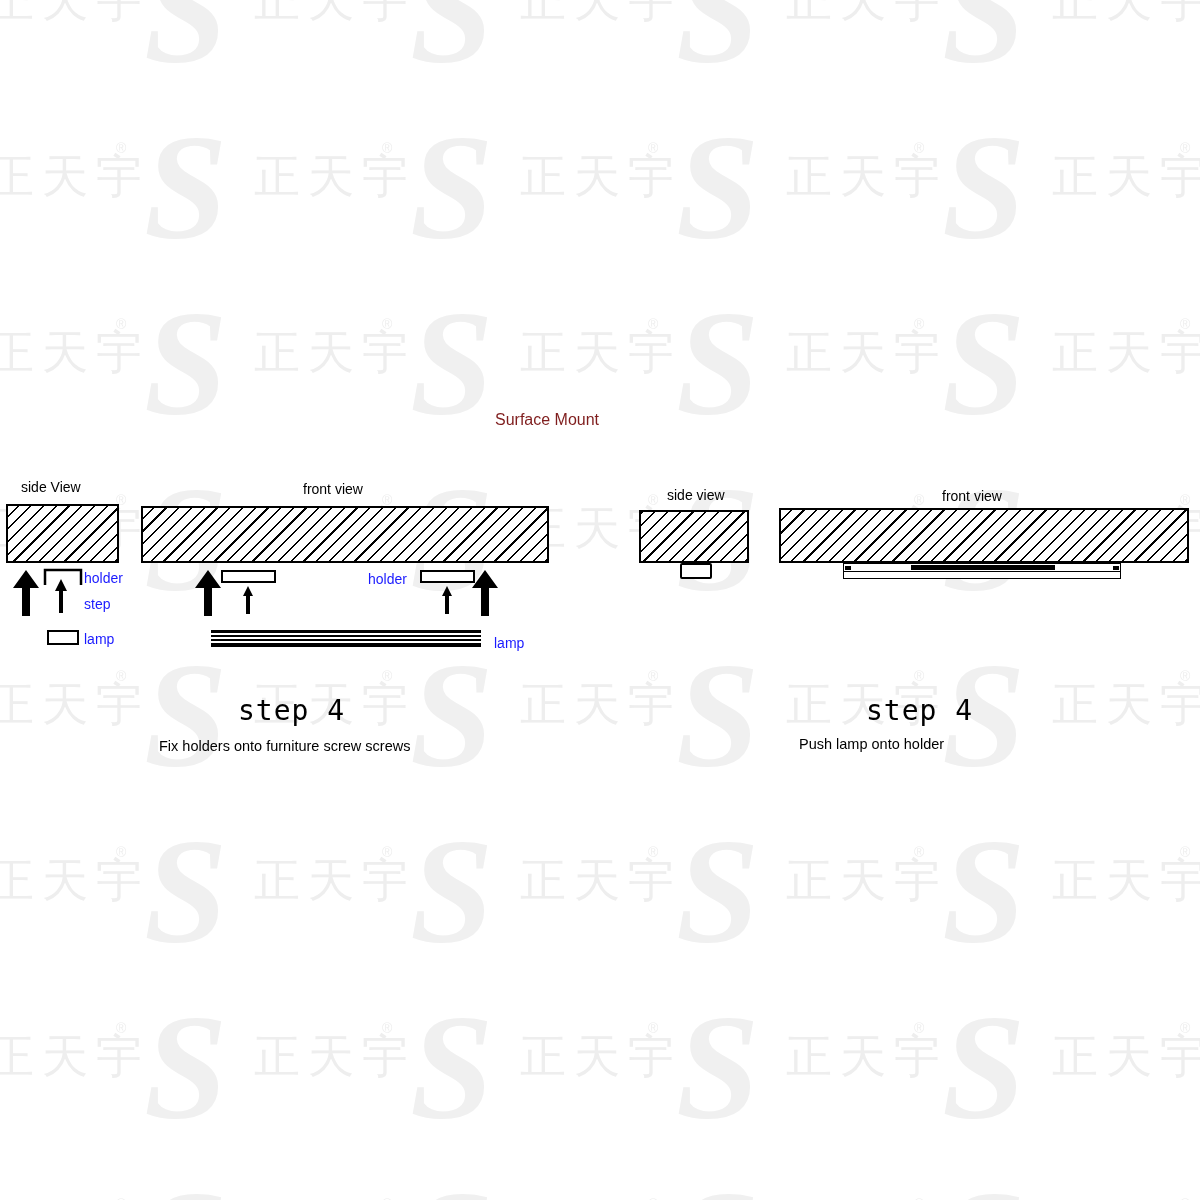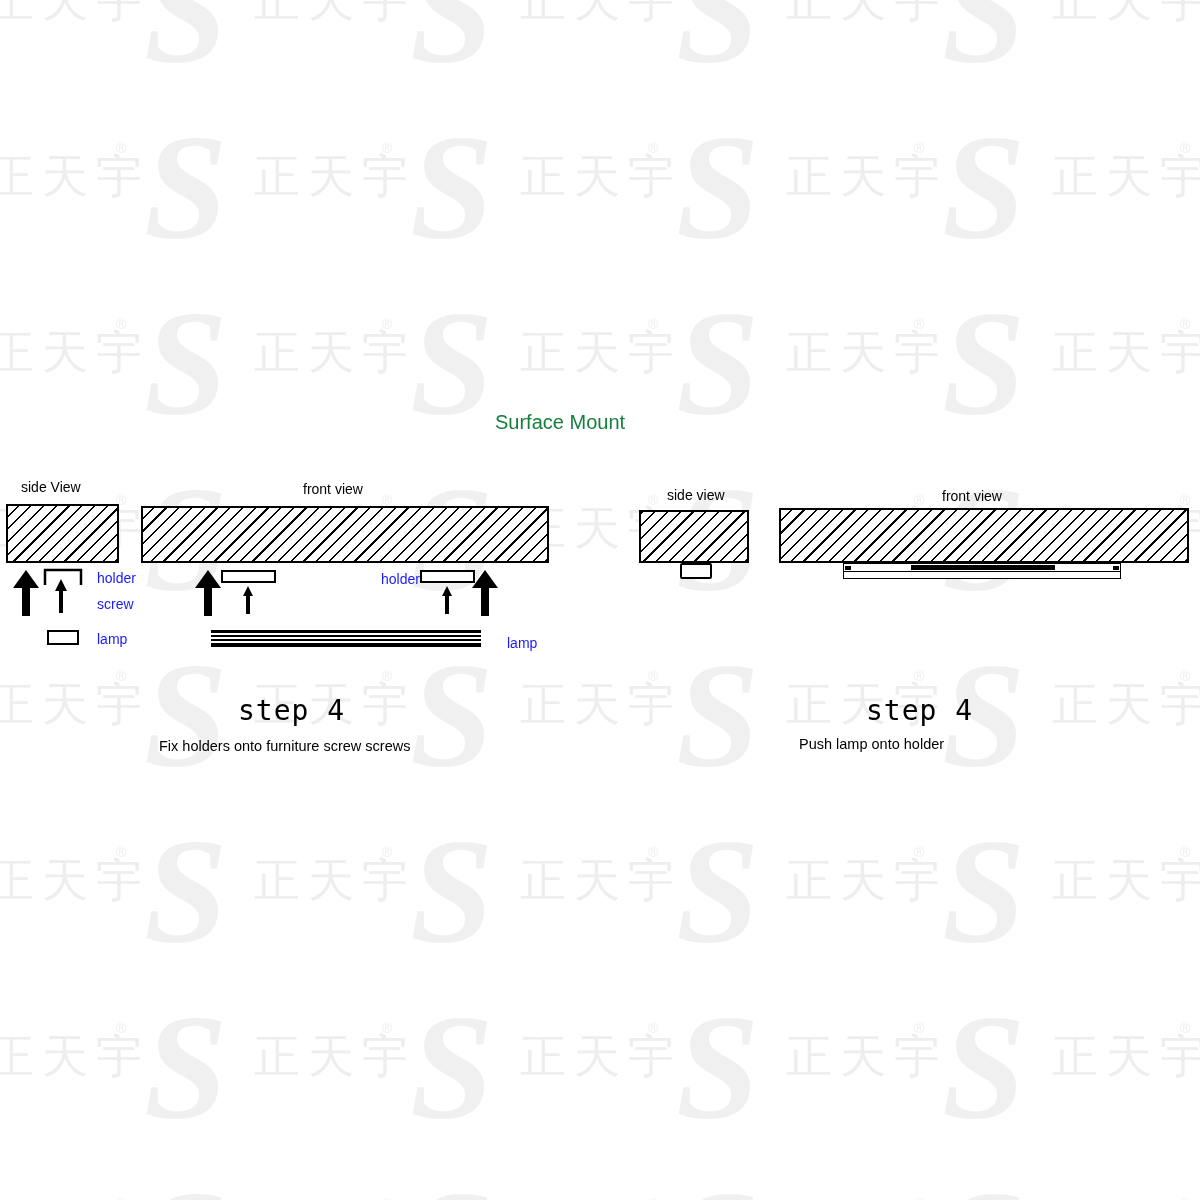--- a/index.html
+++ b/index.html
@@ -62,37 +62,36 @@
   
   #content {
     position: absolute;
     inset: 0;
     z-index: 2;
   }
 
   .abs { position: absolute; }
 
   .title {
-    color: #15803d;
-    font-size: 20px;
+    color: #7f1d1d;
+    font-size: 16px;
     font-family: "Liberation Sans", sans-serif;
     white-space: nowrap;
   }
 
   .view-label {
     font-size: 14px;
     color: #000000;
     white-space: nowrap;
   }
 
   .blue-label {
     font-size: 14px;
     color: #1a1aff;
     white-space: nowrap;
-    padding-left: 13px;
   }
 
   .step-title {
     font-size: 28px;
     font-family: "DejaVu Sans Mono", monospace;
     color: #000000;
     white-space: nowrap;
     letter-spacing: 1px;
   }
 
@@ -341,21 +340,21 @@
         <path d="M11,2 L17,14 L13,14 L13,36 L9,36 L9,14 L5,14 Z" fill="#000"></path>
       </svg>
 
       <svg class="abs" style="left:8px; top:568px;" width="36" height="50">
         <path d="M18,2 L31,20 L22,20 L22,48 L14,48 L14,20 L5,20 Z" fill="#000"></path>
       </svg>
 
       <div class="abs lamp-box" style="left:47px; top:630px; width:32px; height:15px;"></div>
 
       <div class="abs blue-label" style="left:84px; top:570px;">holder</div>
-      <div class="abs blue-label" style="left:84px; top:596px;">screw</div>
+      <div class="abs blue-label" style="left:84px; top:596px;">step</div>
       <div class="abs blue-label" style="left:84px; top:631px;">lamp</div>
 
       <div class="abs hatch" style="left:141px; top:506px; width:408px; height:57px;"></div>
 
       <div class="abs holder-box" style="left:221px; top:570px; width:55px; height:13px;"></div>
 
       <div class="abs holder-box" style="left:420px; top:570px; width:55px; height:13px;"></div>
 
       <svg class="abs" style="left:238px; top:584px;" width="20" height="32">
         <path d="M10,2 L15,12 L12,12 L12,30 L8,30 L8,12 L5,12 Z" fill="#000"></path>

